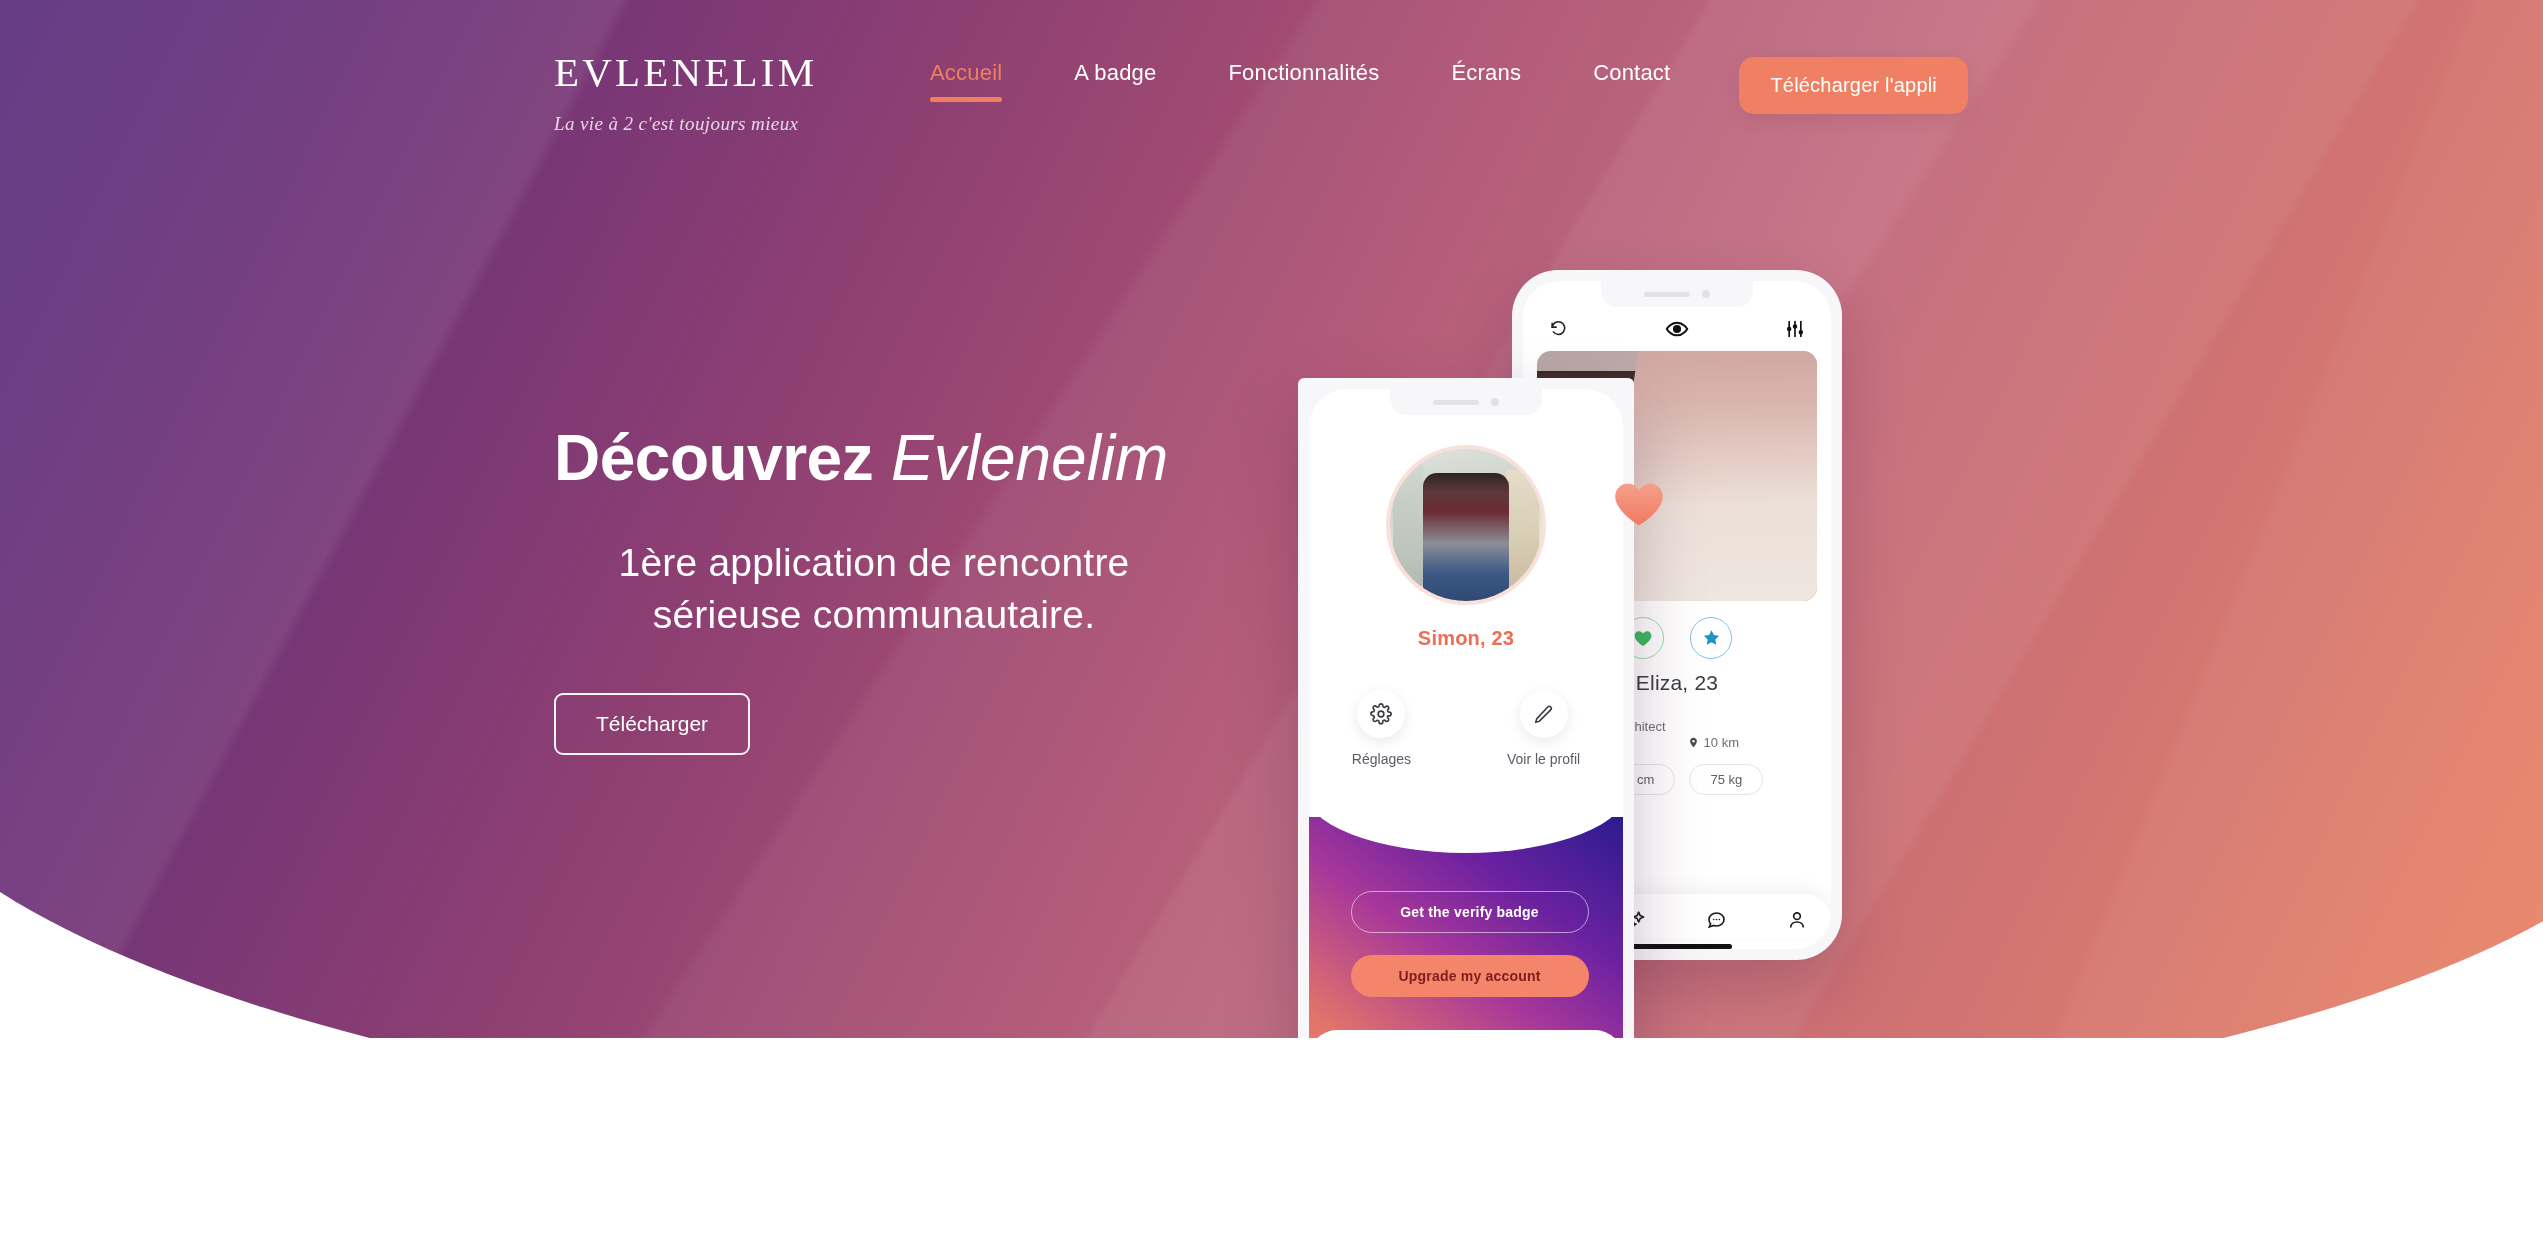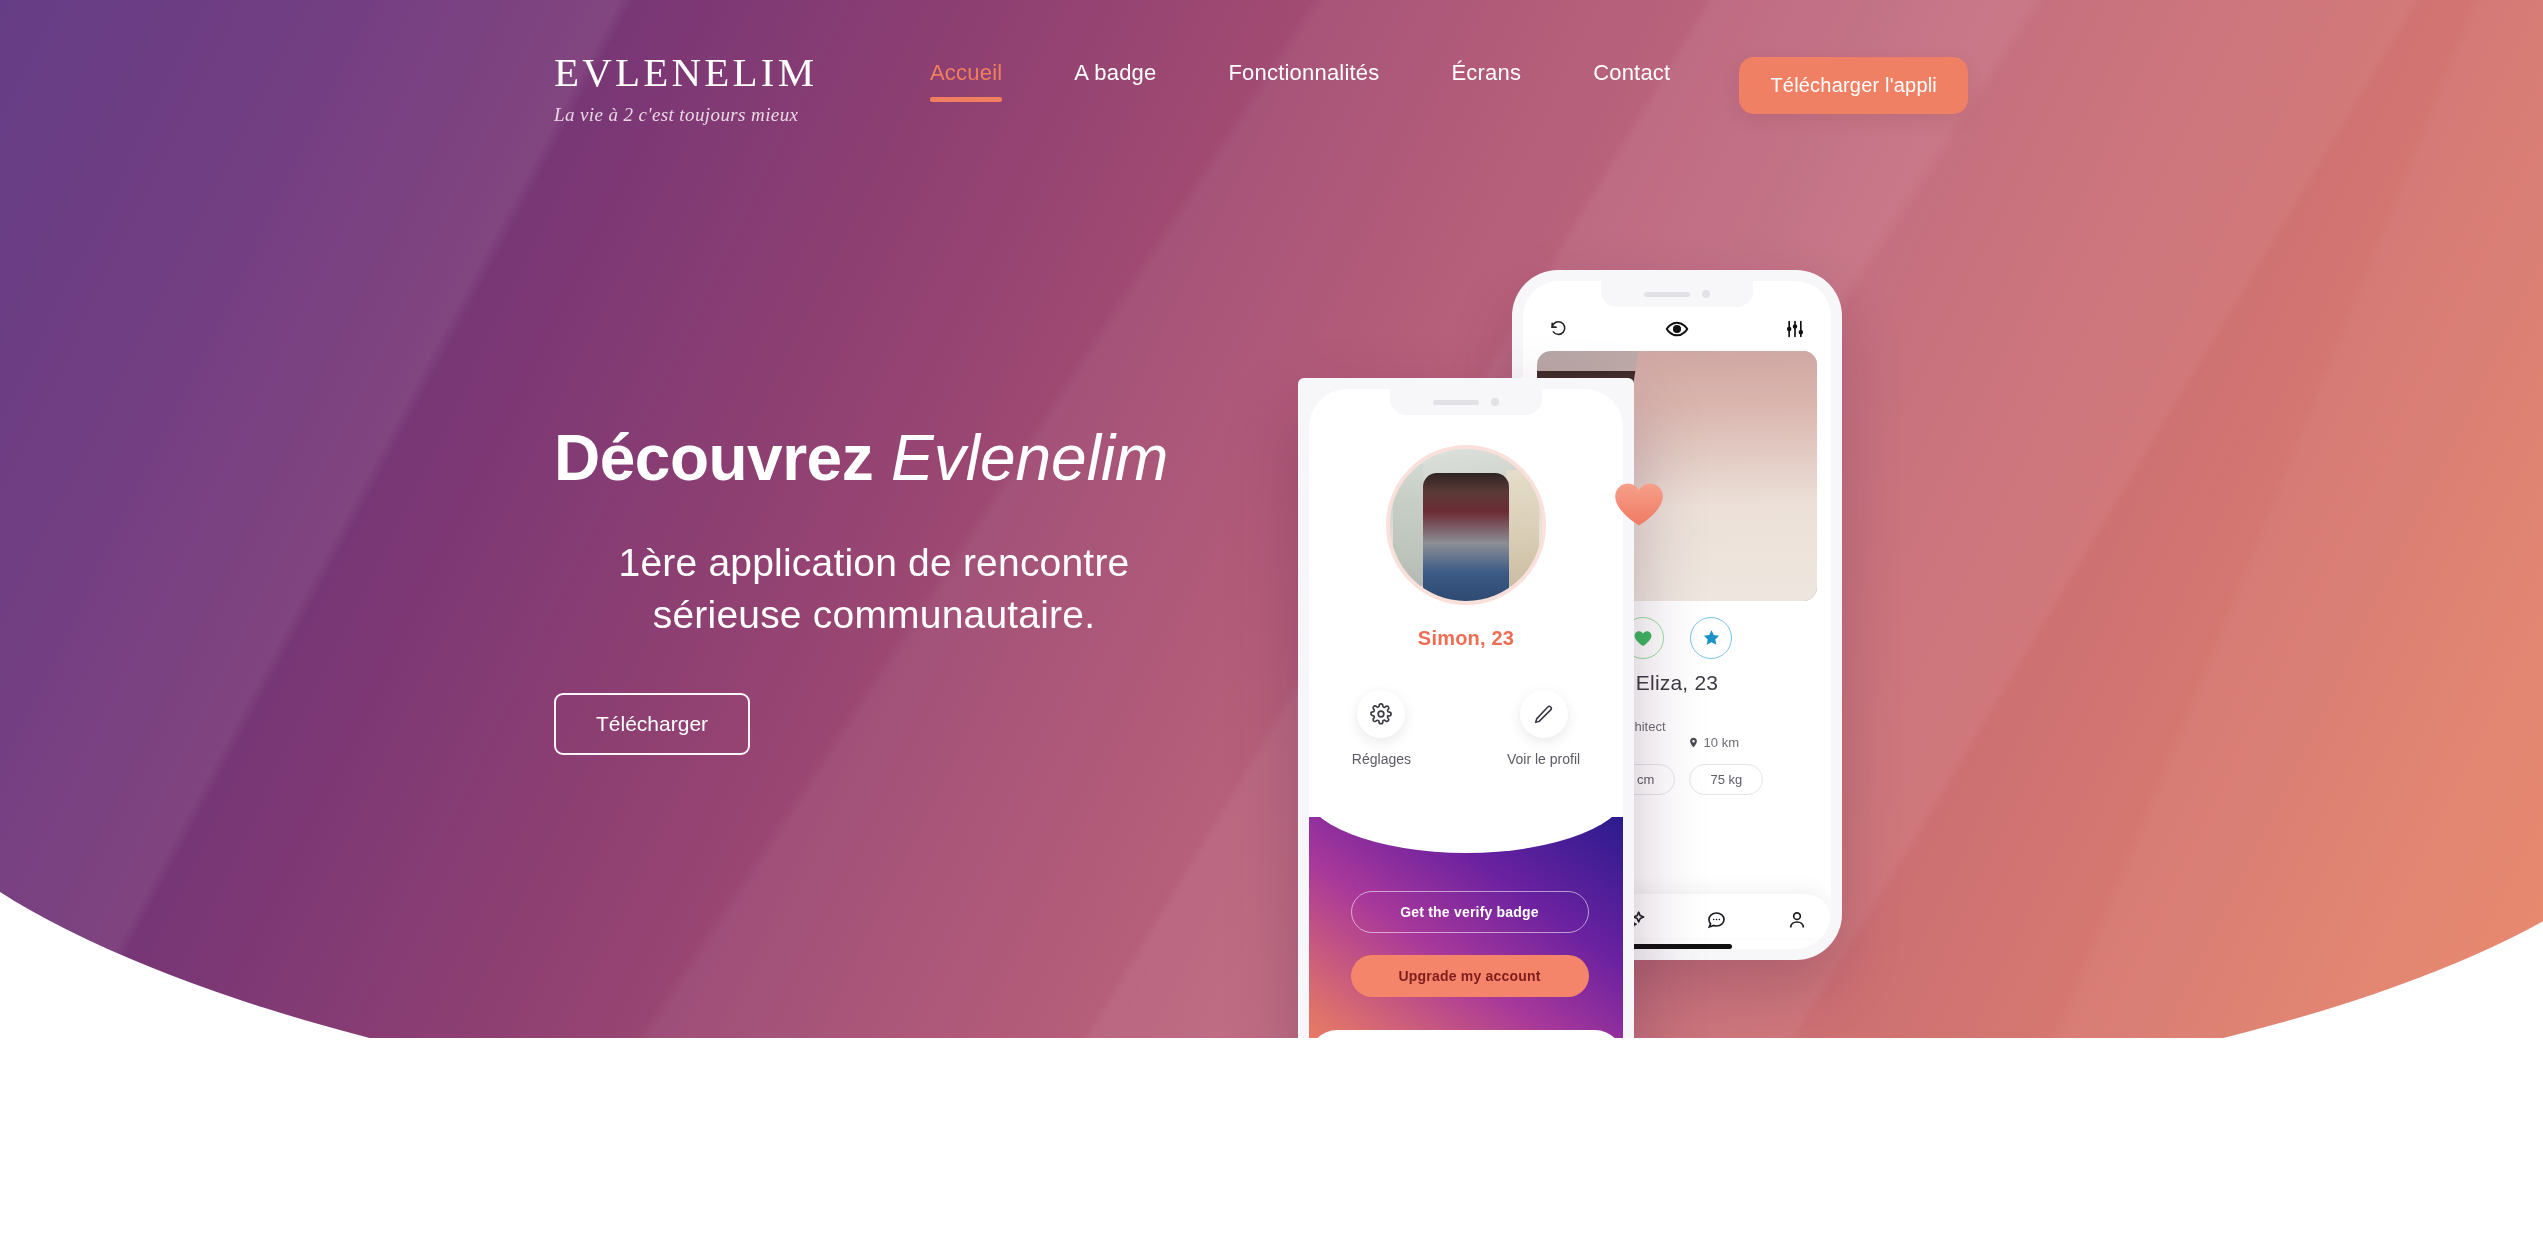--- a/index.html
+++ b/index.html
@@ -31,21 +31,21 @@
     position:absolute; left:0; top:0; width:100%; height:175px;
     display:flex; align-items:center; padding:0 120px 0 0; z-index:20;
   }
   .brand { position:absolute; left:554px; top:52px; width:290px; }
   .brand-name {
     font-family:"Liberation Serif", serif; color:#ffffff;
     font-size:41px; letter-spacing:3.2px; line-height:1; font-weight:400;
   }
   .brand-tagline {
     font-family:"Liberation Serif", serif; color:#f3e6ee; font-style:italic;
-    font-size:19px; letter-spacing:0.4px; margin-top:11px; opacity:.92;
+    font-size:19px; letter-spacing:0.4px; margin-top:20px; opacity:.92;
   }
 
   .nav { position:absolute; left:930px; top:60px; display:flex; align-items:center; gap:0; }
   .nav-item {
     position:relative; color:#ffffff; font-size:22px; letter-spacing:.2px;
     padding:0 36px; cursor:pointer; white-space:nowrap;
   }
   .nav-item:first-child { padding-left:0; }
   .nav-item.active { color:#ef7f5e; }
   .nav-item.active::after{

